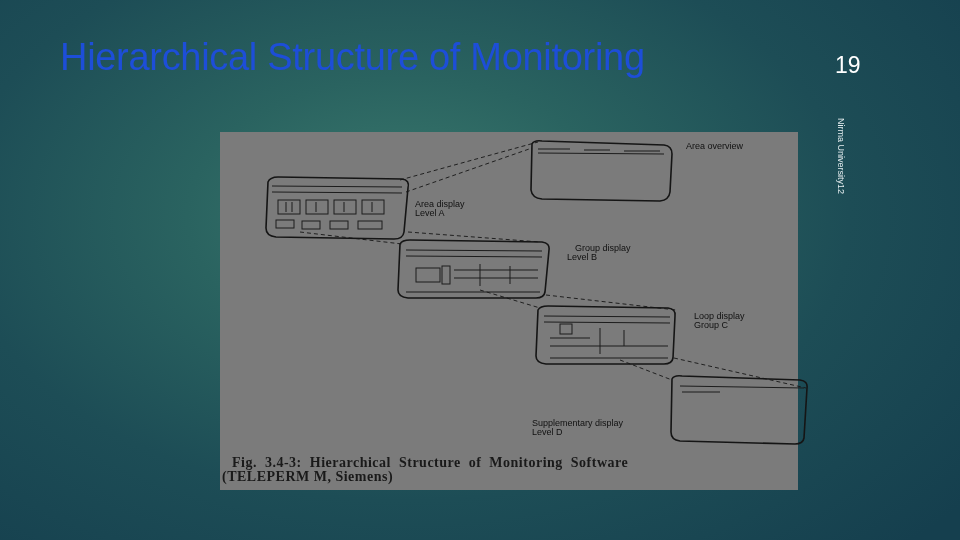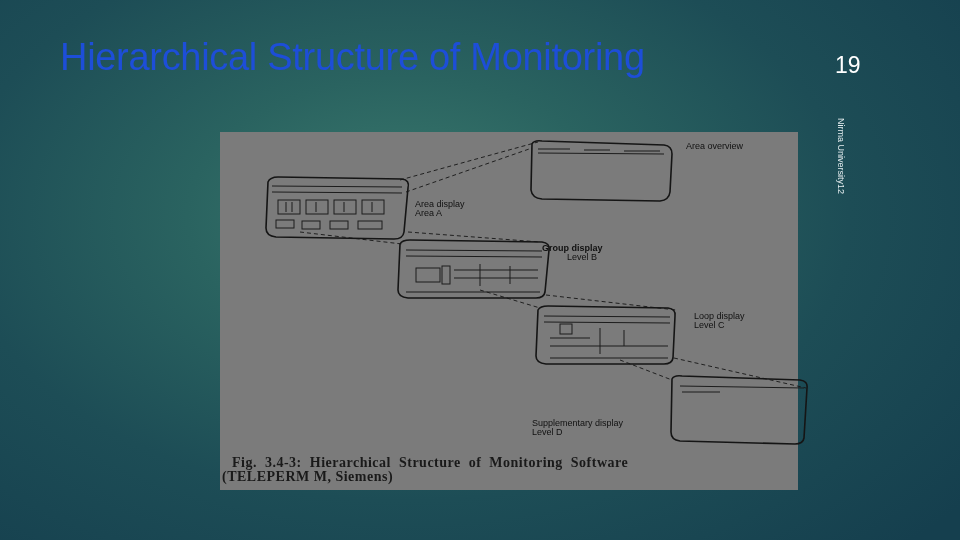--- a/index.html
+++ b/index.html
@@ -120,27 +120,27 @@
       <line x1="330" y1="226" x2="448" y2="226"></line>
 
       <line x1="460" y1="254" x2="584" y2="256"></line>
       <line x1="462" y1="260" x2="500" y2="260"></line>
     </g>
   </svg>
 
   <span class="lbl" style="left:466px;top:10px;">Area overview</span>
 
   <span class="lbl" style="left:195px;top:68px;">Area display</span>
-  <span class="lbl" style="left:195px;top:77px;">Area A</span>
+  <span class="lbl" style="left:195px;top:77px;">Level A</span>
 
-  <span class="lbl" style="left:322px;top:112px;font-weight:bold;">Group display</span>
+  <span class="lbl" style="left:355px;top:112px;">Group display</span>
   <span class="lbl" style="left:347px;top:121px;">Level B</span>
 
   <span class="lbl" style="left:474px;top:180px;">Loop display</span>
-  <span class="lbl" style="left:474px;top:189px;">Level C</span>
+  <span class="lbl" style="left:474px;top:189px;">Group C</span>
 
   <span class="lbl" style="left:312px;top:287px;">Supplementary display</span>
   <span class="lbl" style="left:312px;top:296px;text-align:right;">Level D</span>
 
   <div class="caption">
     <span class="l1">Fig. 3.4-3:  Hierarchical  Structure of Monitoring Software</span>
     <span class="l2">(TELEPERM M, Siemens)</span>
   </div>
 </div>
 

